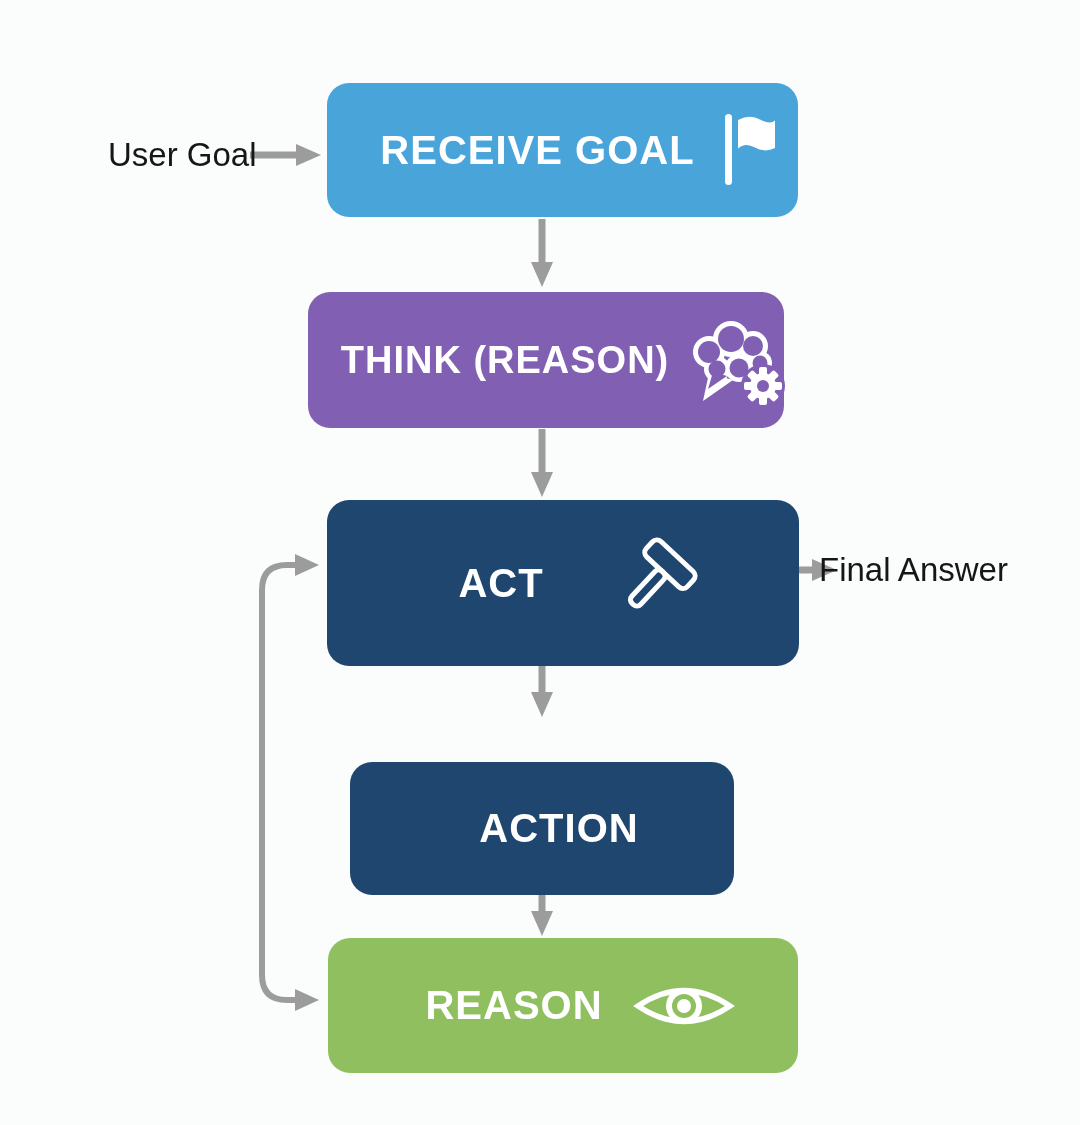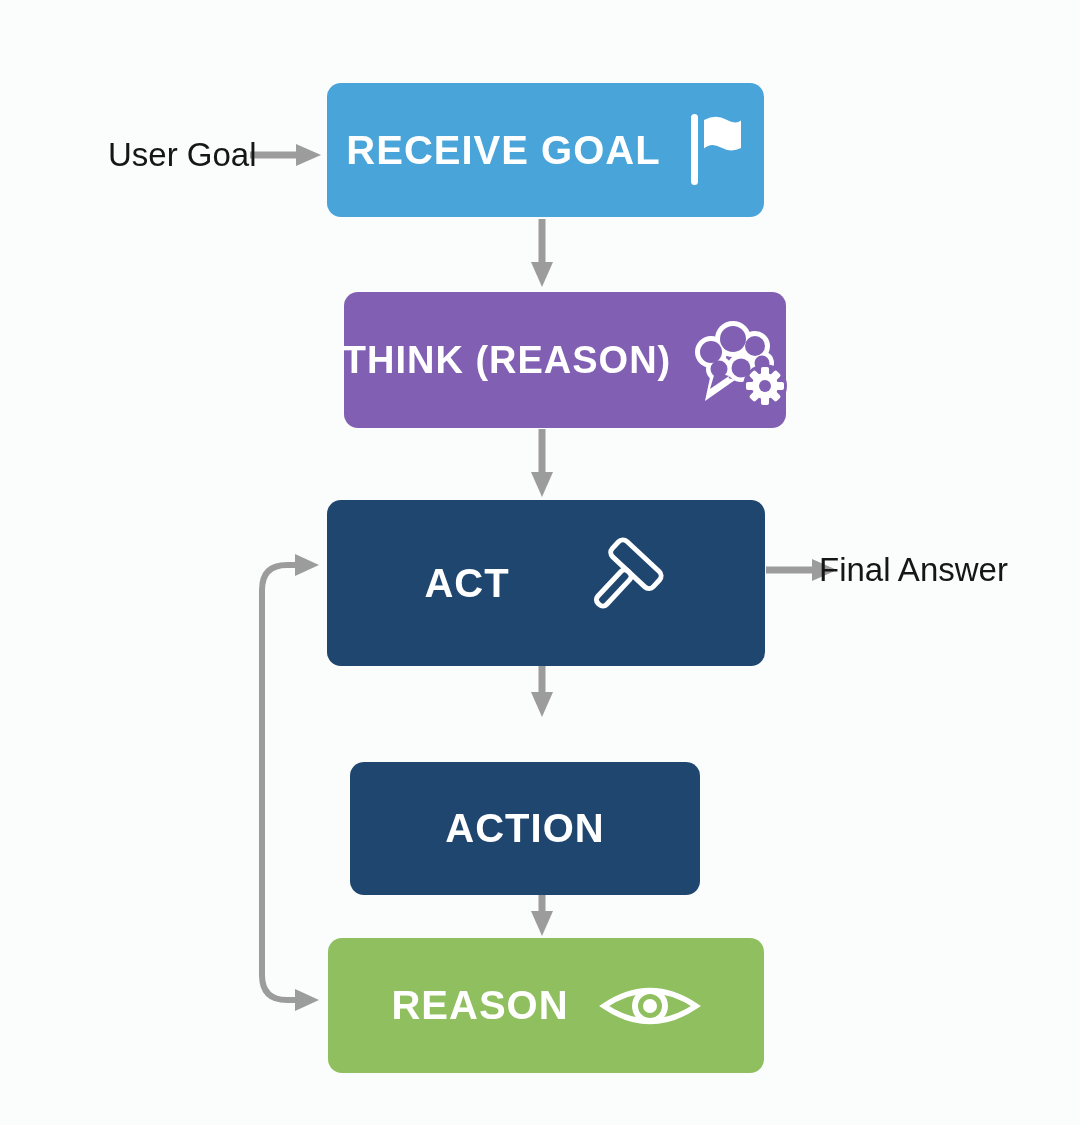--- a/index.html
+++ b/index.html
@@ -7,26 +7,26 @@
   .canvas{
     position:relative;width:1080px;height:1125px;background:var(--bg,#FBFCFC);
     overflow:hidden;
   }
   svg.arrows{position:absolute;left:0;top:0;width:1080px;height:1125px;}
   .stem{stroke:var(--arrow-color,#9C9C9C);stroke-width:7;fill:none;}
   .loopline{stroke:var(--arrow-color,#9C9C9C);stroke-width:6;fill:none;}
   .head{fill:var(--arrow-color,#9C9C9C);}
   .node{
     position:absolute;display:flex;align-items:center;justify-content:center;
-    border-radius:14px;color:#fff;font-weight:700;font-size:40px;
-    letter-spacing:1px;white-space:nowrap;
+    border-radius:22px;color:#fff;font-weight:700;font-size:40px;
+    letter-spacing:1px;white-space:nowrap;padding-left:34px;
   }
   .node .icon{display:block;flex:0 0 auto;}
   #n-receive-goal {left:327px;top:83px;width:437px;height:134px;background:var(--node-receive-goal,#48A4D9);gap:26px;}
-  #n-think-reason {left:344px;top:292px;width:442px;height:136px;background:var(--node-think-reason,#8160B3);gap:12px;font-size:38px;}
+  #n-think-reason {left:308px;top:292px;width:442px;height:136px;background:var(--node-think-reason,#8160B3);gap:12px;font-size:38px;}
   #n-act          {left:327px;top:500px;width:438px;height:166px;background:var(--node-act,#1E466E);gap:70px;}
   #n-action       {left:350px;top:722px;width:350px;height:133px;background:var(--node-action,#1E466E);margin-top:40px;}
   #n-observe      {left:328px;top:938px;width:436px;height:135px;background:var(--node-observe,#90BF5F);gap:30px;}
   .annotation{
     position:absolute;font-size:33px;color:var(--text-color,#161616);
     line-height:38px;white-space:nowrap;
   }
   #t-user-goal{left:76px;top:136px;margin-left:32px;}
   #t-final-answer{left:819px;top:551px;}
 </style>

